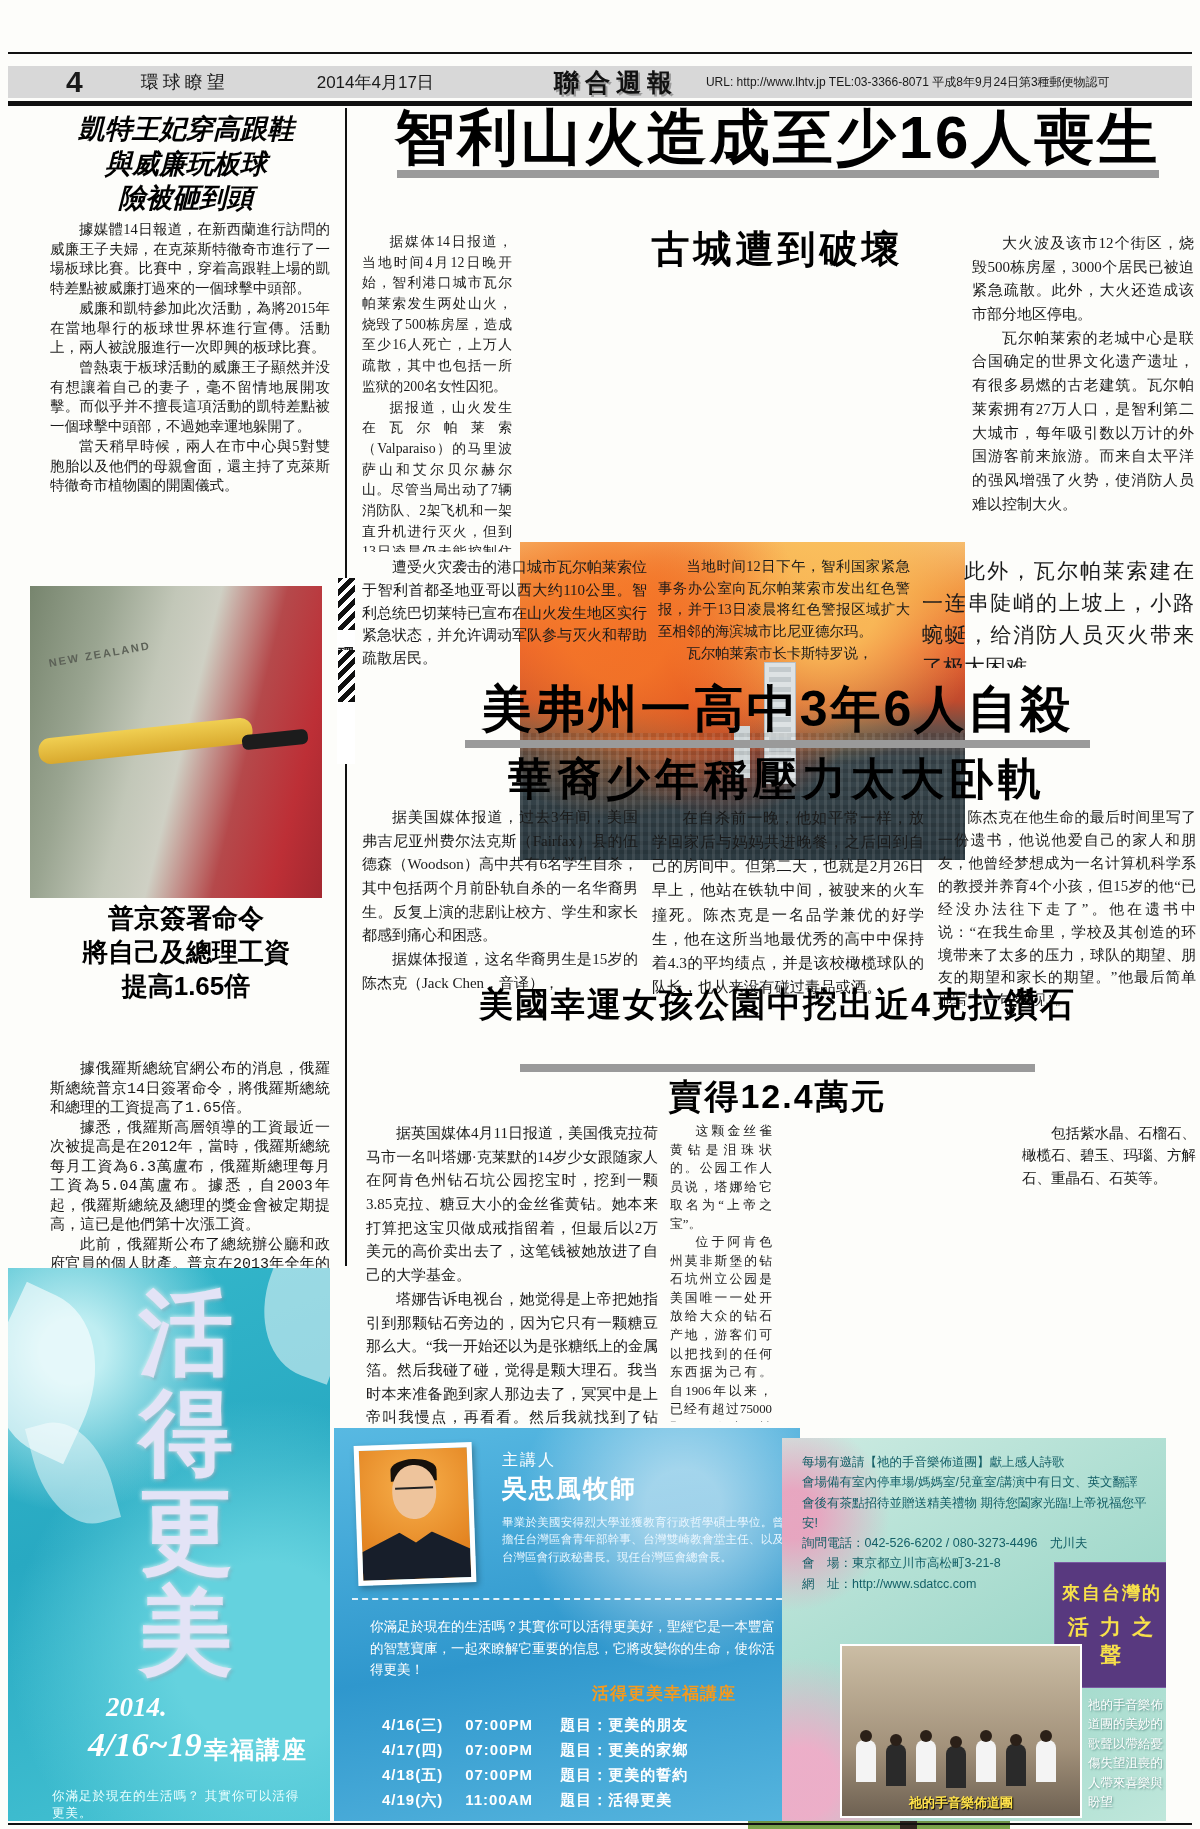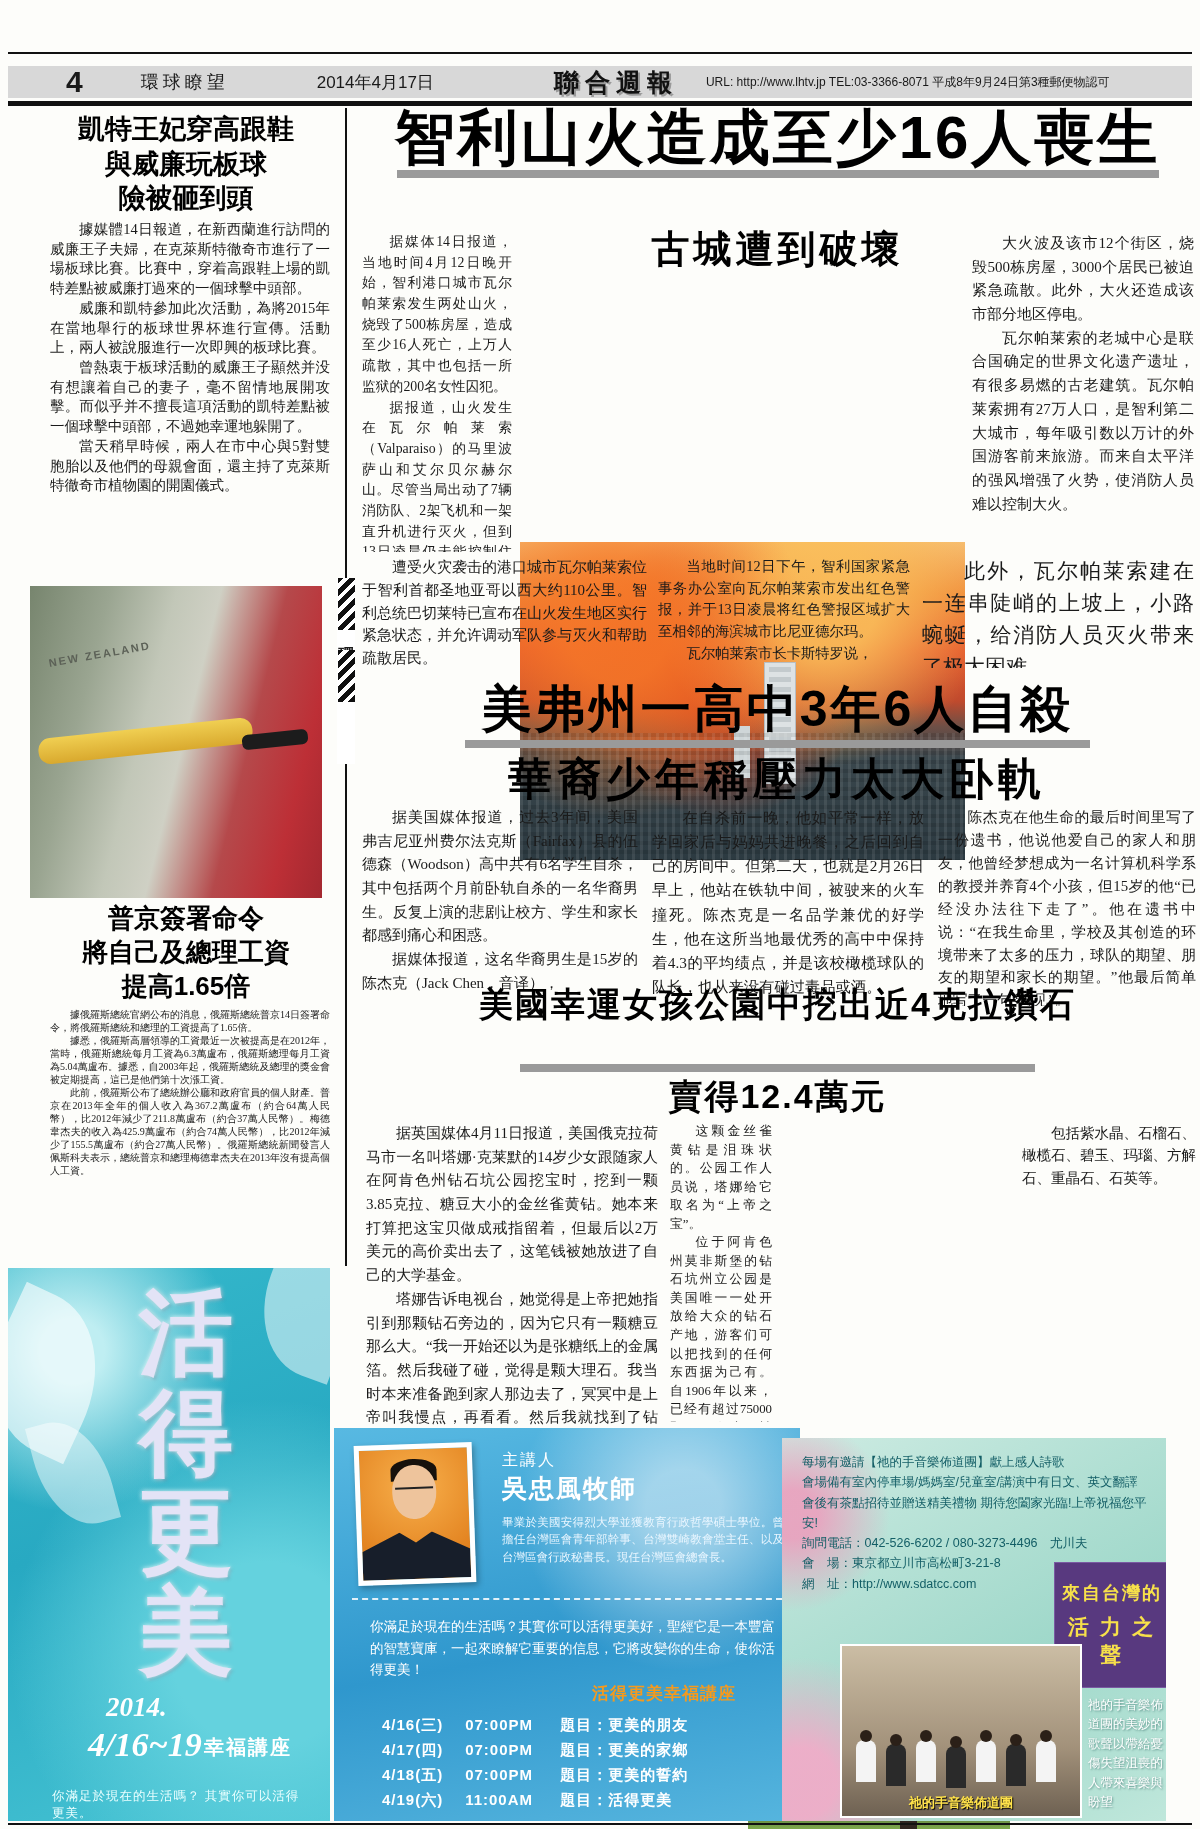--- a/index.html
+++ b/index.html
@@ -48,21 +48,21 @@
   
   .adL { background:radial-gradient(circle at 20% 15%, #bfeef2 0 6%, transparent 30%),
          radial-gradient(circle at 80% 70%, #64d2de 0 20%, transparent 55%),
          linear-gradient(160deg,#35b8cb 0%,#28a9c2 45%,#47c4d4 100%); overflow:hidden; }
   .leaf { position:absolute; background:rgba(255,255,255,.85); border-radius:0 70% 0 70%; }
   .adtitle { position:absolute; left:118px; top:16px; width:120px; text-align:center; }
   .adtitle div { font-size:94px; line-height:1.06; font-weight:900; color:#e3e3f6;
                  text-shadow:0 0 5px rgba(255,255,255,.9), 2px 2px 3px rgba(40,90,120,.35); }
   .adyear { position:absolute; left:98px; top:424px; color:#fff; font-style:italic; font-size:27px; font-weight:bold; font-family:"Liberation Serif",serif; }
   .addates { position:absolute; left:80px; top:458px; color:#fff; font-style:italic; font-size:34px; font-weight:bold; }
-  .adseries { position:absolute; left:196px; top:466px; color:#fff; font-size:20px; font-weight:bold; letter-spacing:2px; }
+  .adseries { position:absolute; left:196px; top:466px; color:#fff; font-size:24px; font-weight:bold; letter-spacing:2px; }
   .adtag { position:absolute; left:44px; top:520px; width:260px; color:#eaffff; font-size:12.5px; letter-spacing:1px; }
   .adM { background:radial-gradient(circle at 75% 20%, rgba(255,255,255,.5) 0 8%, transparent 35%),
          linear-gradient(170deg,#58b9e2 0%,#2f97cd 55%,#56b5de 100%); overflow:hidden;
          font-family:"Liberation Sans","DejaVu Sans",sans-serif; }
   .spkphoto { position:absolute; left:22px; top:16px; width:118px; height:140px; background:radial-gradient(circle at 50% 28%,#f8b04c 0,#e2821f 75%);
               border:5px solid #fff; box-shadow:2px 3px 6px rgba(0,0,0,.3); transform:rotate(-2deg); }
   .suit { position:absolute; left:0; bottom:0; width:100%; height:52px; background:#171e2a;
           clip-path:polygon(0 100%,0 45%,35% 10%,50% 30%,65% 10%,100% 45%,100% 100%); }
   .sface { position:absolute; left:50%; top:16px; width:44px; height:54px; margin-left:-22px; border-radius:48%; background:#eec49c; }
   .shair { position:absolute; left:50%; top:10px; width:46px; height:22px; margin-left:-23px; border-radius:50% 50% 0 0; background:#16110c; }
@@ -103,21 +103,21 @@
     <span class="pagenum">4</span>
     <span class="sect">環球瞭望</span>
     <span class="hdate">2014年4月17日</span>
     <span class="masthead">聯合週報</span>
     <span class="hinfo">URL: http://www.lhtv.jp  TEL:03-3366-8071  平成8年9月24日第3種郵便物認可</span>
   </div>
   <div class="abs rule" style="left:8px; top:101px; width:1184px; height:5px;"></div>
 
   <div class="abs rule" style="left:345px; top:108px; width:2px; height:1158px;"></div>
 
-  <div class="abs hl" style="left:40px; top:112px; width:292px; font-size:27px; line-height:1.28;">
+  <div class="abs hl" style="left:40px; top:112px; width:292px; font-size:27px; line-height:1.28;font-style:italic;">
     <div>凱特王妃穿高跟鞋</div>
     <div>與威廉玩板球</div>
     <div>險被砸到頭</div>
   </div>
   <div class="abs bodycol" style="left:50px; top:220px; width:280px; height:360px; font-size:14.5px; line-height:1.36;">
     <p>據媒體14日報道，在新西蘭進行訪問的威廉王子夫婦，在克萊斯特徹奇市進行了一場板球比賽。比賽中，穿着高跟鞋上場的凱特差點被威廉打過來的一個球擊中頭部。</p>
     <p>威廉和凱特參加此次活動，為將2015年在當地舉行的板球世界杯進行宣傳。活動上，兩人被說服進行一次即興的板球比賽。</p>
     <p>曾熱衷于板球活動的威廉王子顯然并没有想讓着自己的妻子，毫不留情地展開攻擊。而似乎并不擅長這項活動的凱特差點被一個球擊中頭部，不過她幸運地躲開了。</p>
     <p>當天稍早時候，兩人在市中心與5對雙胞胎以及他們的母親會面，還主持了克萊斯特徹奇市植物園的開園儀式。</p>
   </div>
@@ -125,21 +125,21 @@
     <span class="shirttxt">NEW ZEALAND</span>
     <div class="bat"></div>
     <div class="bathandle"></div>
   </div>
 
   <div class="abs hl" style="left:40px; top:902px; width:292px; font-size:26px; line-height:1.3;">
     <div>普京簽署命令</div>
     <div>將自己及總理工資</div>
     <div>提高1.65倍</div>
   </div>
-  <div class="abs bodycol" style="left:50px; top:1008px; width:280px; height:256px; font-size:10px; line-height:1.3;">
+  <div class="abs bodycol" style="left:50px; top:1060px; width:280px; height:256px; font-size:15px; line-height:1.3;font-family:Liberation Mono, monospace;">
     <p>據俄羅斯總統官網公布的消息，俄羅斯總統普京14日簽署命令，將俄羅斯總統和總理的工資提高了1.65倍。</p>
     <p>據悉，俄羅斯高層領導的工資最近一次被提高是在2012年，當時，俄羅斯總統每月工資為6.3萬盧布，俄羅斯總理每月工資為5.04萬盧布。據悉，自2003年起，俄羅斯總統及總理的獎金會被定期提高，這已是他們第十次漲工資。</p>
     <p>此前，俄羅斯公布了總統辦公廳和政府官員的個人財產。普京在2013年全年的個人收入為367.2萬盧布（約合64萬人民幣），比2012年減少了211.8萬盧布（約合37萬人民幣）。梅德韋杰夫的收入為425.9萬盧布（約合74萬人民幣），比2012年減少了155.5萬盧布（約合27萬人民幣）。俄羅斯總統新聞發言人佩斯科夫表示，總統普京和總理梅德韋杰夫在2013年沒有提高個人工資。</p>
 
   </div>
 
   <div class="abs hl" style="left:360px; top:98px; width:835px; font-size:60px; letter-spacing:3px;">智利山火造成至少16人喪生</div>
   <div class="abs graybar" style="left:397px; top:170px; width:762px; height:8px;"></div>
   <div class="abs hl" style="left:360px; top:182px; width:835px; font-size:38px; letter-spacing:4px;margin-top:42px;">古城遭到破壞</div>
 

